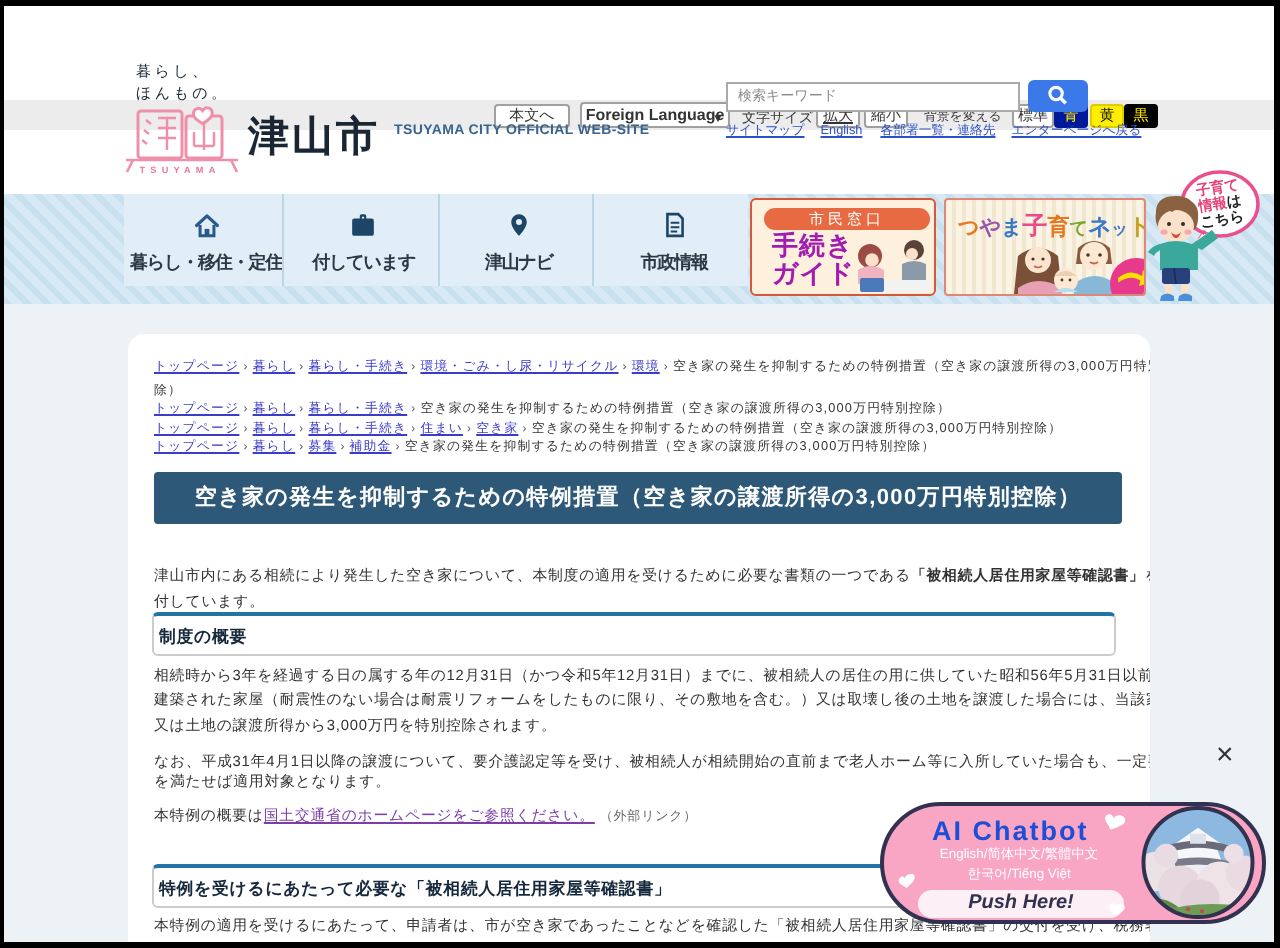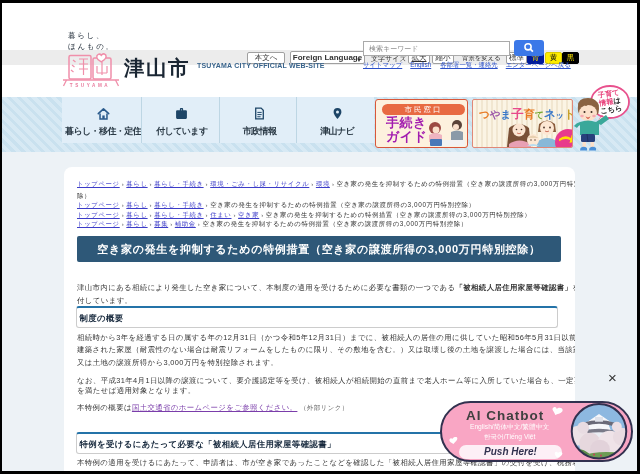--- a/index.html
+++ b/index.html
@@ -94,31 +94,31 @@
       <div class="navlabel">暮らし・移住・定住</div>
     </div>
     <div class="navitem">
       <svg width="13" height="13" viewBox="0 0 12 12">
           <path d="M4.5 3 V1.8 a0.8 0.8 0 0 1 0.8-0.8 h1.4 a0.8 0.8 0 0 1 0.8.8 V3 h2.5 a1 1 0 0 1 1 1 v6 a1 1 0 0 1-1 1 h-8 a1 1 0 0 1-1-1 V4 a1 1 0 0 1 1-1z M5.5 3 h1 V2.2 h-1z" fill="#1d4567"></path>
         </svg>
       <div class="navlabel">付しています</div>
     </div>
     <div class="navitem">
       <svg width="13" height="13" viewBox="0 0 12 12">
+          <path d="M6 1 a3.6 3.6 0 0 1 3.6 3.6 C9.6 7.4 6 11 6 11 S2.4 7.4 2.4 4.6 A3.6 3.6 0 0 1 6 1z" fill="#1d4567"></path>
+          <circle cx="6" cy="4.6" r="1.4" fill="#e1eef8"></circle>
+        </svg>
+      <div class="navlabel">津山ナビ</div>
+    </div>
+    <div class="navitem">
+      <svg width="13" height="13" viewBox="0 0 12 12">
           <path d="M2.5 1 h5 l2 2 v8 h-7z" fill="none" stroke="#1d4567" stroke-width="1.2"></path>
           <path d="M4 5 h4 M4 7 h4 M4 9 h3" stroke="#1d4567" stroke-width="0.9"></path>
         </svg>
       <div class="navlabel">市政情報</div>
-    </div>
-    <div class="navitem">
-      <svg width="13" height="13" viewBox="0 0 12 12">
-          <path d="M6 1 a3.6 3.6 0 0 1 3.6 3.6 C9.6 7.4 6 11 6 11 S2.4 7.4 2.4 4.6 A3.6 3.6 0 0 1 6 1z" fill="#1d4567"></path>
-          <circle cx="6" cy="4.6" r="1.4" fill="#e1eef8"></circle>
-        </svg>
-      <div class="navlabel">津山ナビ</div>
     </div>
   </div>
 
   <div class="banner1">
     <div class="abs" style="left:6px;top:4px;width:83px;height:11px;background:#e86a42;border-radius:6px;color:#fff;font-size:7.5px;font-weight:normal;text-align:center;line-height:11px;letter-spacing:2px;">市民窓口</div>
     <div class="abs" style="left:10px;top:16px;font-size:13px;font-weight:bold;color:#a21caf;line-height:14px;letter-spacing:0.5px;">手続き<br>ガイド</div>
     <svg class="abs" style="left:50px;top:19px;" width="39" height="27" viewBox="0 0 39 27">
       <rect x="14" y="21" width="25" height="6" fill="#f2f2f2"></rect>
       <circle cx="9" cy="9" r="6" fill="#9c4a44"></circle>
       <circle cx="10" cy="11" r="3.4" fill="#fbe0cc"></circle>
@@ -215,21 +215,21 @@
   <div class="line" style="top:235.5px;">本特例の概要は<a style="color:#7a3daa;text-decoration:underline;">国土交通省のホームページをご参照ください。</a>&nbsp;<span style="font-size:6.5px;color:#666;">（外部リンク）</span></div>
 
   <div class="secbox" style="top:265px;">特例を受けるにあたって必要な「被相続人居住用家屋等確認書」</div>
 
   <div class="line" style="top:291px;">本特例の適用を受けるにあたって、申請者は、市が空き家であったことなどを確認した「被相続人居住用家屋等確認書」の交付を受け、税務署に</div>
 </div>
 
 <div class="abs" style="left:608px;top:369px;font-size:15px;color:#333;z-index:60;">×</div>
 
 <div class="chatbot">
-  <div class="abs" style="left:24px;top:5px;font-size:13.5px;font-weight:bold;color:#404040;letter-spacing:1px;">AI Chatbot</div>
+  <div class="abs" style="left:24px;top:5px;font-size:13.5px;font-weight:bold;color:#1d4ed8;letter-spacing:1px;">AI Chatbot</div>
   <div class="abs" style="left:0;top:20px;width:135px;text-align:center;font-size:6.7px;color:#fff;">English/简体中文/繁體中文</div>
   <div class="abs" style="left:0;top:30px;width:135px;text-align:center;font-size:6.7px;color:#fff;">한국어/Tiếng Việt</div>
   <div class="pushbtn">Push Here!</div>
   <svg class="abs" style="left:128px;top:0px;" width="58" height="56.5" viewBox="0 0 58 57">
     <defs>
         <clipPath id="cc">
           <circle cx="29" cy="28.5" r="27.5"></circle>
         </clipPath>
       </defs>
     <g clip-path="url(#cc)">

